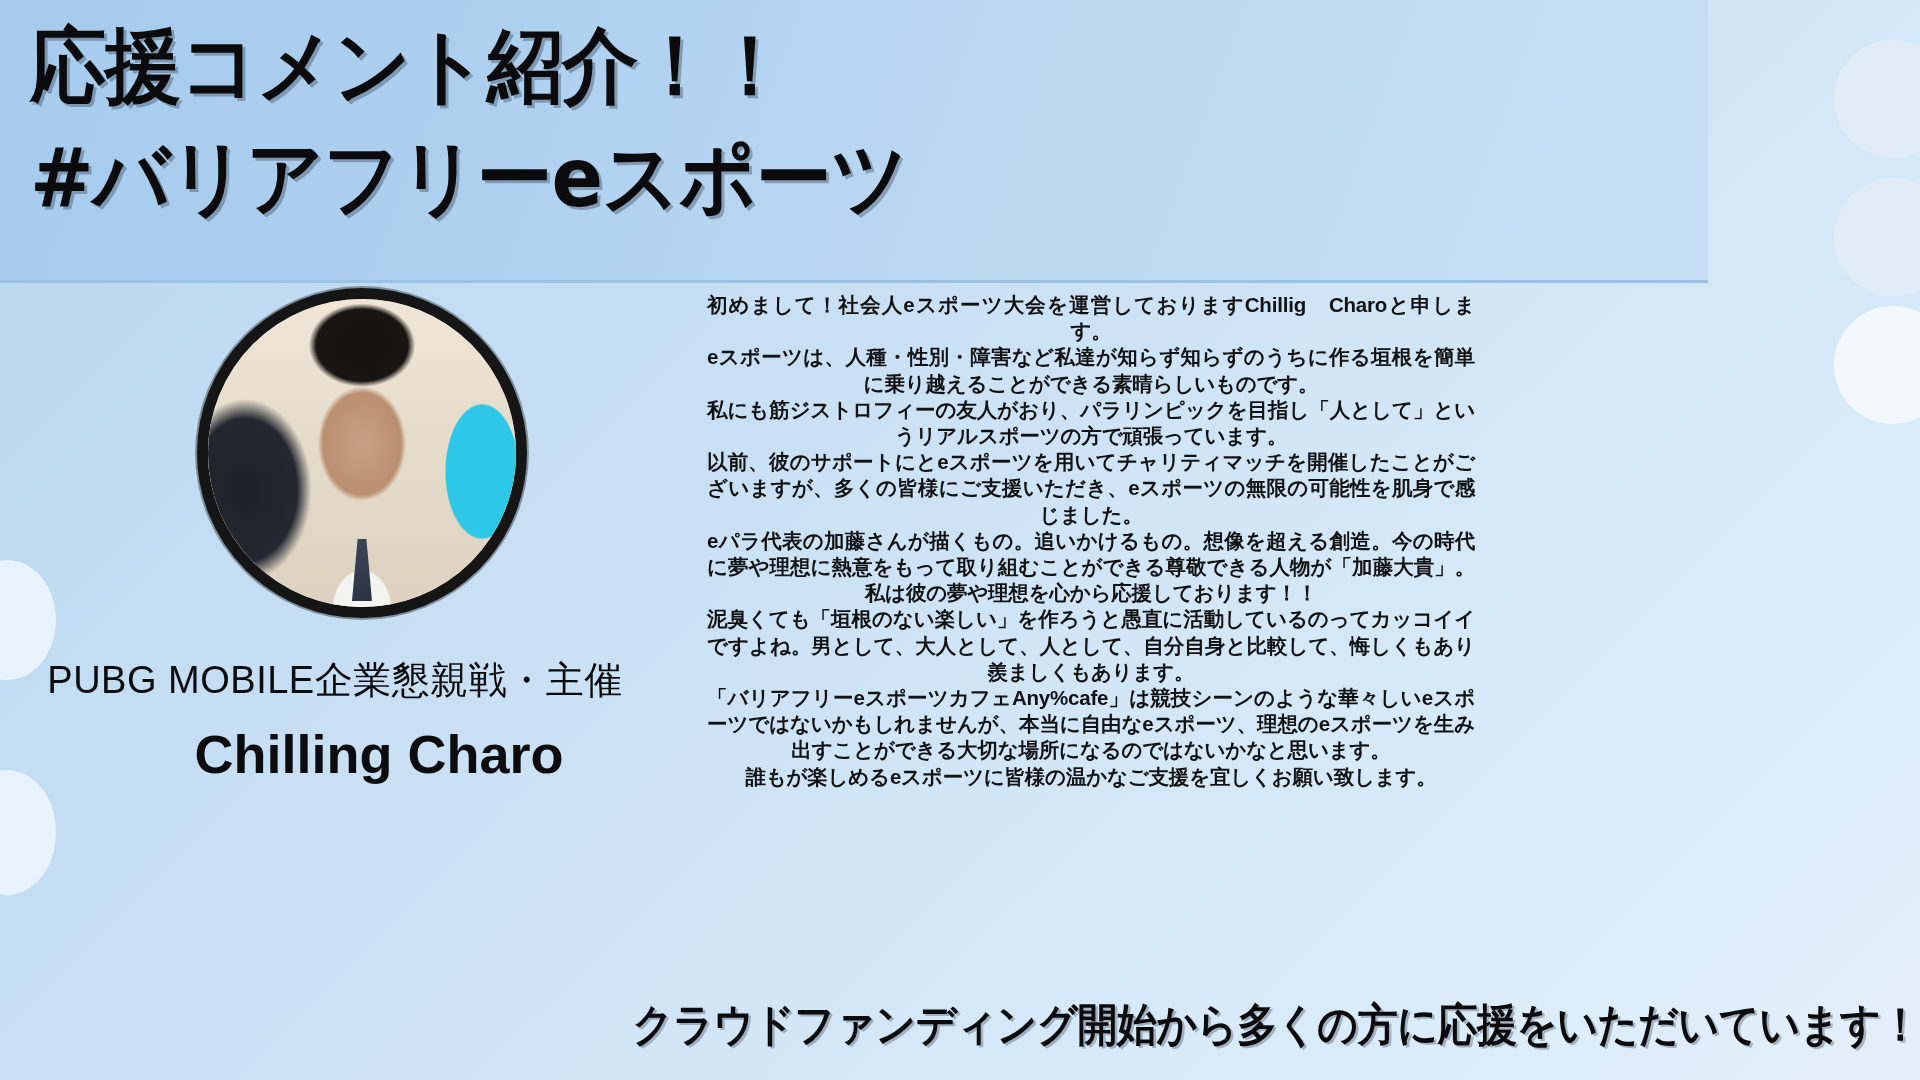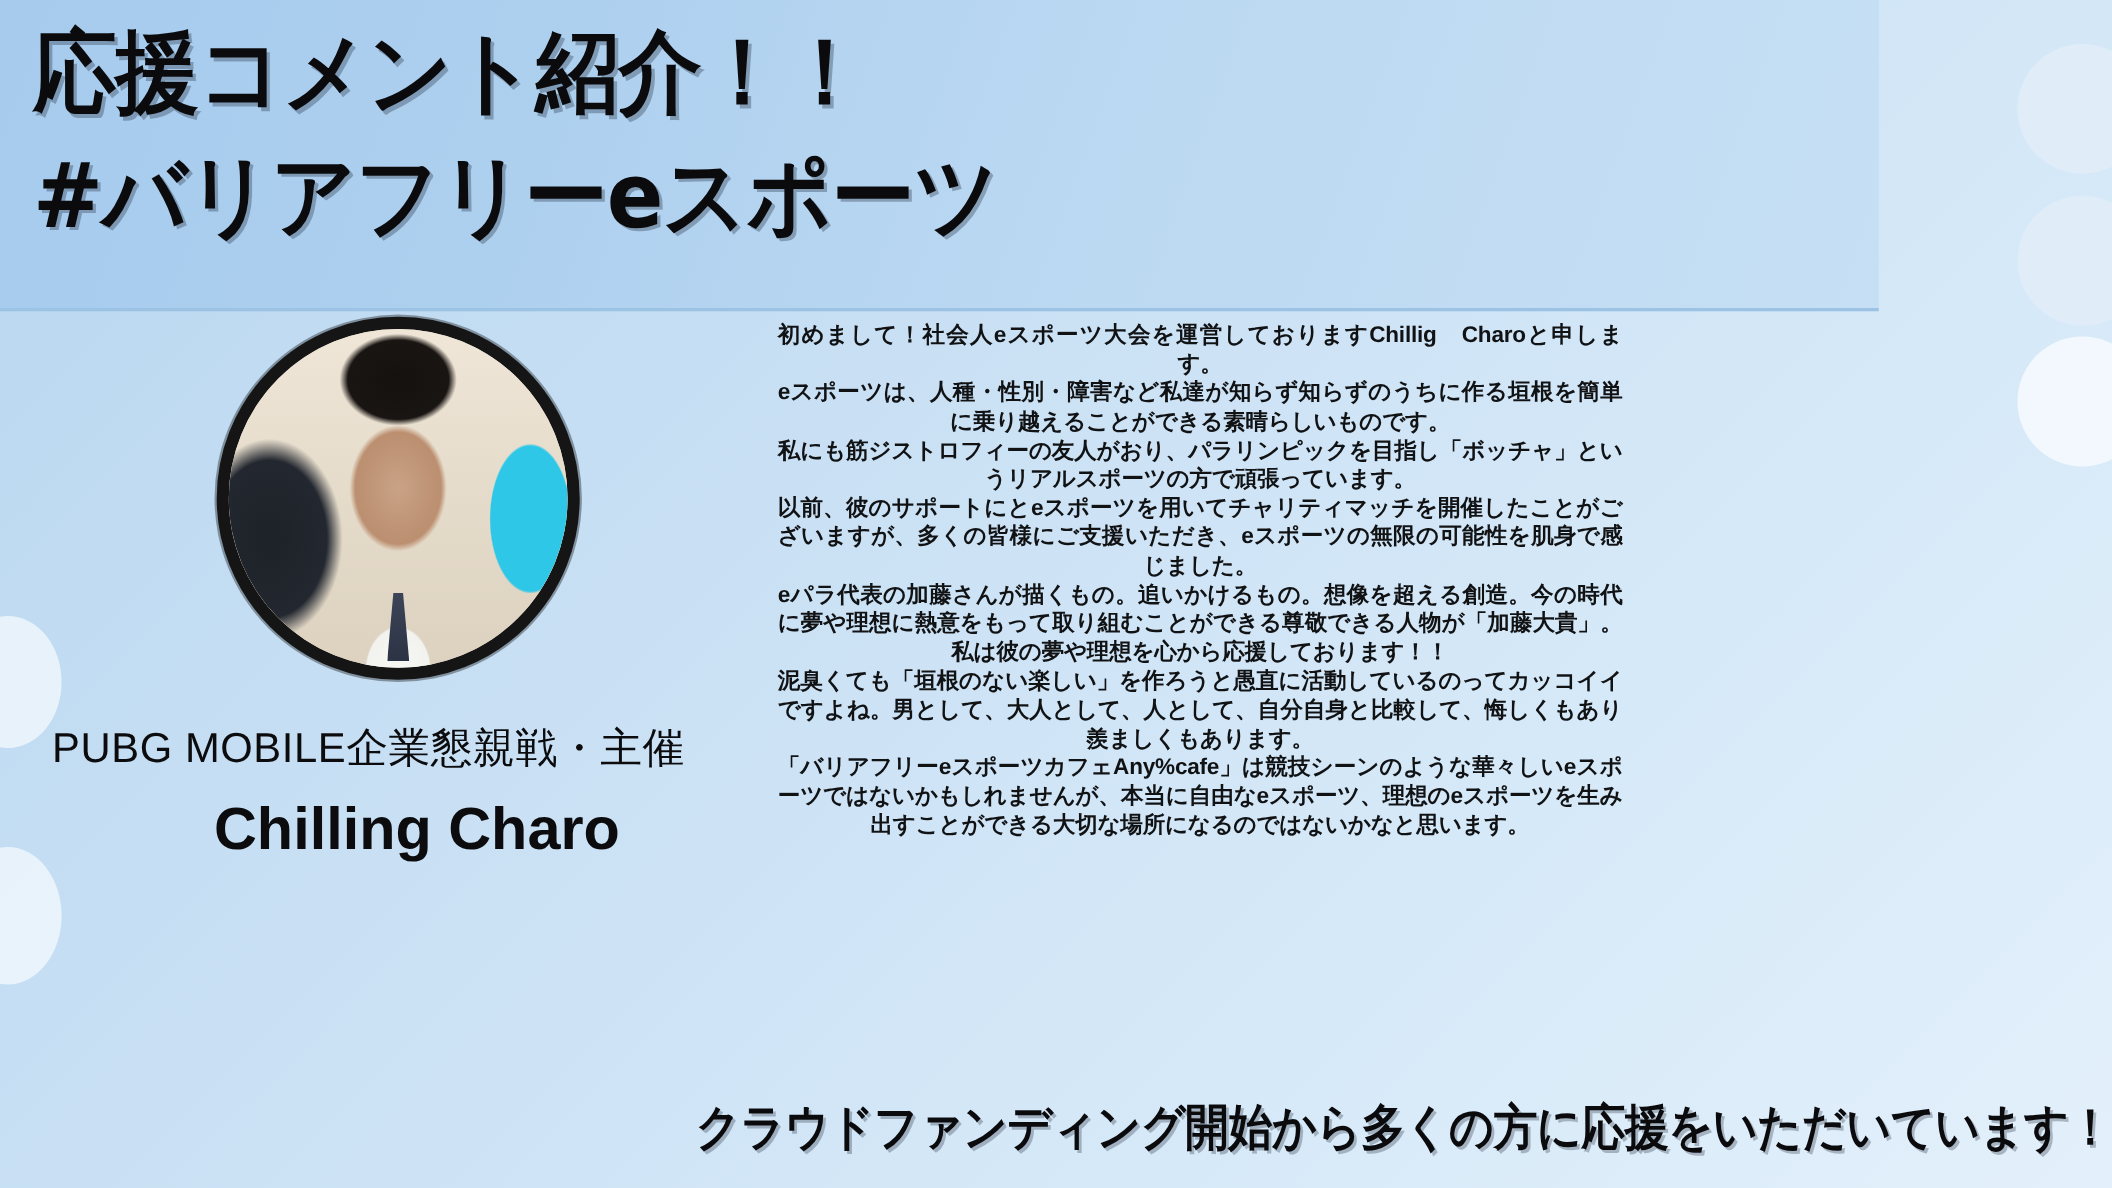--- a/index.html
+++ b/index.html
@@ -165,24 +165,25 @@
       <div id="avatar-photo"></div>
       <div id="avatar-tie"></div>
     </div>
     <div id="profile-role">PUBG MOBILE企業懇親戦・主催</div>
     <div id="profile-name">Chilling Charo</div>
   </div>
 
   <div id="testimonial">
       <p>初めまして！社会人eスポーツ大会を運営しておりますChillig　Charoと申します。</p>
       <p>eスポーツは、人種・性別・障害など私達が知らず知らずのうちに作る垣根を簡単に乗り越えることができる素晴らしいものです。</p>
-      <p>私にも筋ジストロフィーの友人がおり、パラリンピックを目指し「ボッチャ」というリアルスポーツの方で頑張っています。</p>
+      <p>私にも筋ジストロフィーの友人がおり、パラリンピックを目指し「人として」というリアルスポーツの方で頑張っています。</p>
       <p>以前、彼のサポートにとeスポーツを用いてチャリティマッチを開催したことがございますが、多くの皆様にご支援いただき、eスポーツの無限の可能性を肌身で感じました。</p>
       <p>eパラ代表の加藤さんが描くもの。追いかけるもの。想像を超える創造。今の時代に夢や理想に熱意をもって取り組むことができる尊敬できる人物が「加藤大貴」。私は彼の夢や理想を心から応援しております！！</p>
       <p>泥臭くても「垣根のない楽しい」を作ろうと愚直に活動しているのってカッコイイですよね。男として、大人として、人として、自分自身と比較して、悔しくもあり羨ましくもあります。</p>
       <p>「バリアフリーeスポーツカフェAny%cafe」は競技シーンのような華々しいeスポーツではないかもしれませんが、本当に自由なeスポーツ、理想のeスポーツを生み出すことができる大切な場所になるのではないかなと思います。</p>
+      <p>誰もが楽しめるeスポーツに皆様の温かなご支援を宜しくお願い致します。</p>
     </div>
 
   <div id="caption">
     <span id="caption-text">クラウドファンディング開始から多くの方に応援をいただいています！</span>
   </div>
 
 </div>
 
 </body></html>

